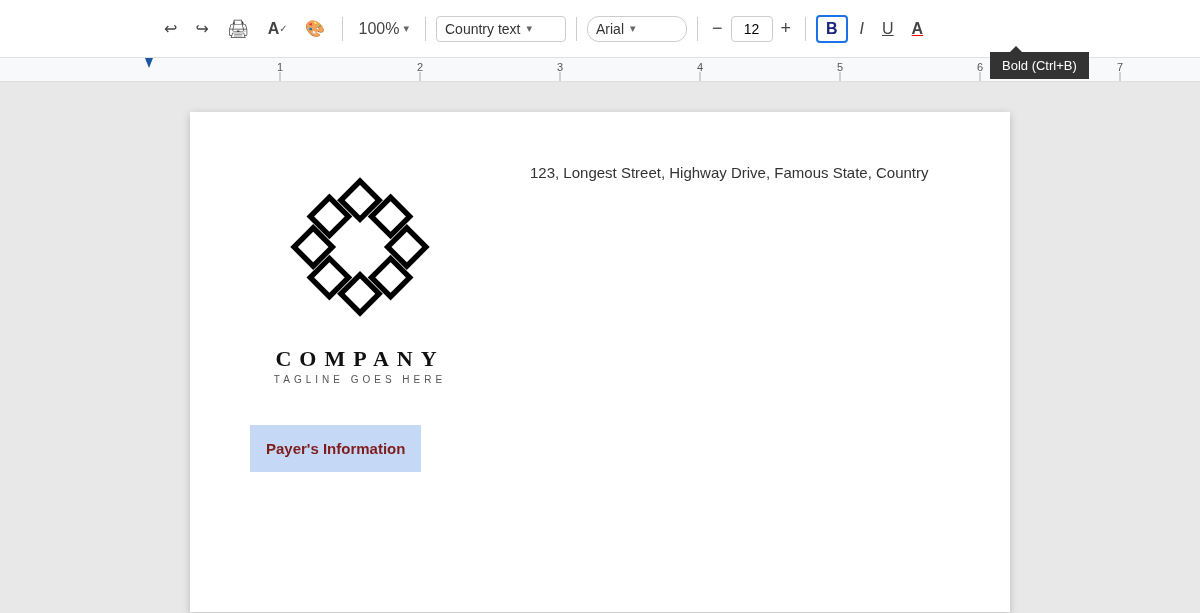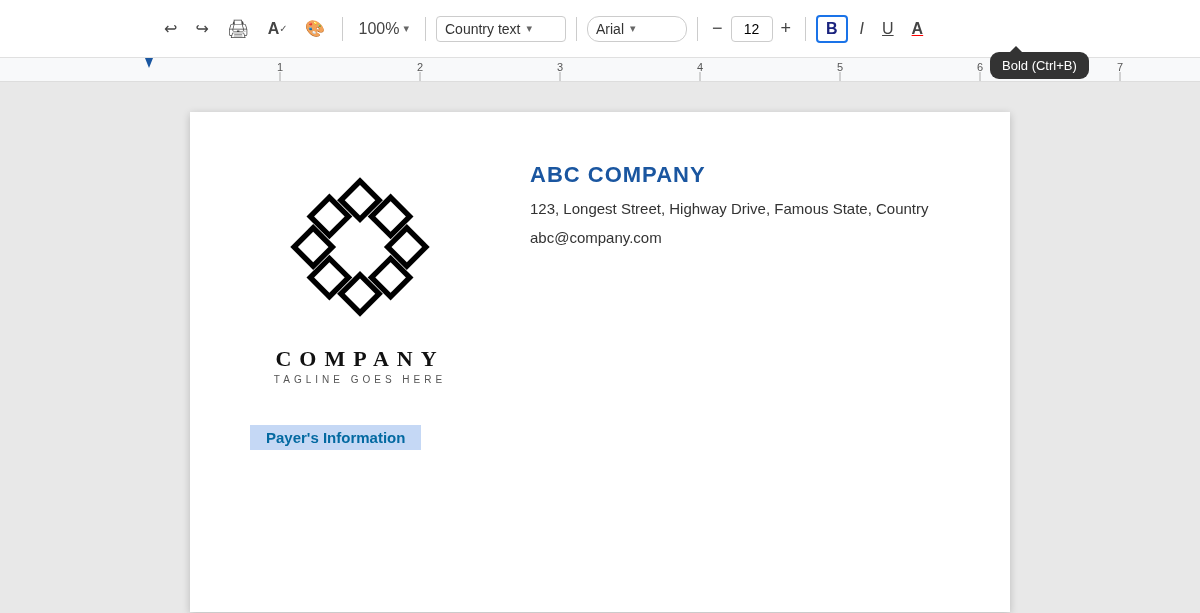--- a/index.html
+++ b/index.html
@@ -125,21 +125,21 @@
       border-radius: 4px;
     }
 
     
     .tooltip {
       position: absolute;
       background: #333;
       color: white;
       font-size: 13px;
       padding: 6px 12px;
-      border-radius: 9px;
+      border-radius: 0;
       top: 52px;
       left: 990px;
       white-space: nowrap;
       z-index: 100;
       pointer-events: none;
     }
     .tooltip::before {
       content: '';
       position: absolute;
       top: -6px;
@@ -237,24 +237,24 @@
       line-height: 1.5;
     }
 
     
     .payer-section {
       margin-top: 10px;
     }
 
     .payer-label {
       background: #c5d8f5;
-      padding: 4px 16px;
+      padding: 15px 16px;
       font-size: 15px;
       font-weight: bold;
-      color: #0369a1;
+      color: #7f1d1d;
       display: inline-block;
     }
 
     
     .chevron {
       font-size: 11px;
       color: #666;
     }
   </style>
 </head>
@@ -394,23 +394,21 @@
           <rect x="54" y="54" width="24" height="24" fill="white" transform="rotate(45 66 66)"></rect>
           <rect x="122" y="54" width="24" height="24" fill="white" transform="rotate(45 134 66)"></rect>
           <rect x="54" y="122" width="24" height="24" fill="white" transform="rotate(45 66 134)"></rect>
           <rect x="122" y="122" width="24" height="24" fill="white" transform="rotate(45 134 134)"></rect>
         </svg>
         <div class="company-name-text">COMPANY</div>
         <div class="tagline-text">TAGLINE GOES HERE</div>
       </div>
 
       <div class="company-info">
-        <div class="company-title">ABC COMPANY</div>
         <div class="company-address">123, Longest Street, Highway Drive, Famous State, Country</div>
-        <div class="company-email">abc@company.com</div>
       </div>
     </div>
 
     <div class="payer-section">
       <span class="payer-label">Payer's Information</span>
     </div>
 
   </div>
 </div>
 

